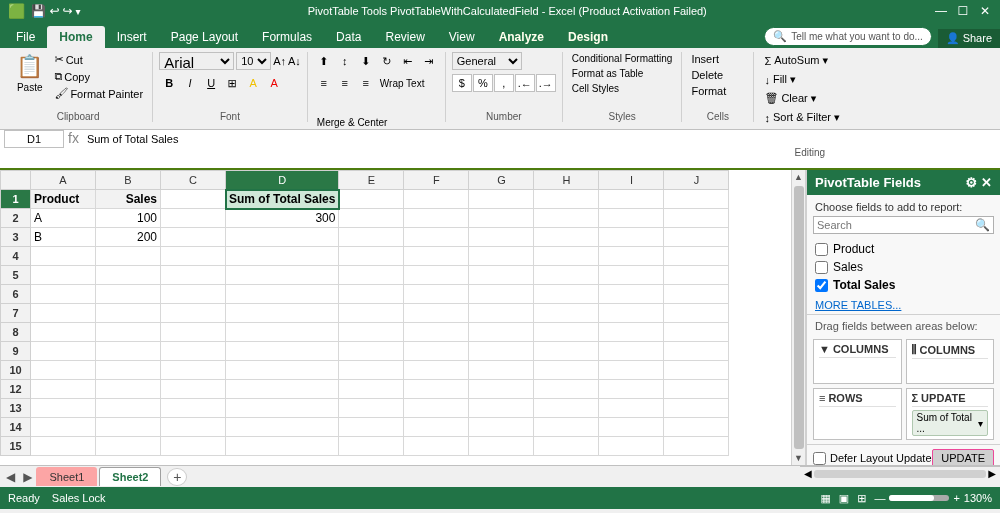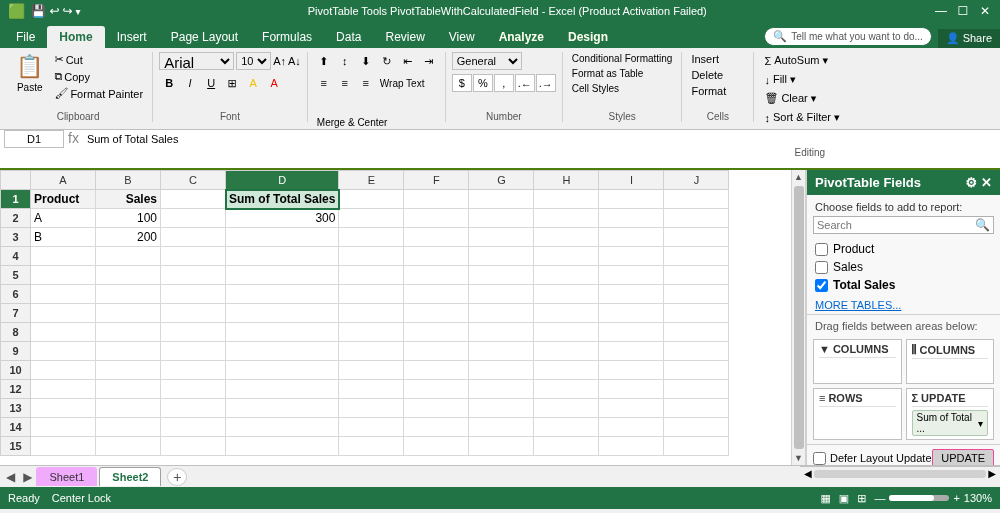--- a/index.html
+++ b/index.html
@@ -288,21 +288,21 @@
     }
     .status-left { display: flex; gap: 12px; }
     .status-right { display: flex; align-items: center; gap: 8px; }
     .zoom-control { display: flex; align-items: center; gap: 4px; }
     .sheet-tab {
       padding: 3px 12px;
       font-size: 11px;
       cursor: pointer;
       border: 1px solid transparent;
       border-bottom: none;
-      background: #f0abfc;
+      background: #fca5a5;
       color: #333;
       margin-right: 2px;
       border-radius: 3px 3px 0 0;
     }
     .sheet-tab.active {
       background: white;
       border-color: #a0a0a0;
       color: #217346;
       font-weight: bold;
     }
@@ -849,21 +849,21 @@
   <div class="h-scroll-bar" style="max-width:200px;display:flex;align-items:center;padding:0 4px;gap:2px;">
     <span style="font-size:10px;cursor:pointer;">◀</span>
     <div style="flex:1;height:8px;background:#d0d0d0;border-radius:3px;"></div>
     <span style="font-size:10px;cursor:pointer;">▶</span>
   </div>
 </div>
 
 <div class="status-bar">
   <div class="status-left">
     <span>Ready</span>
-    <span>Center Lock</span>
+    <span>Sales Lock</span>
   </div>
   <div class="status-right">
     <span>▦</span>
     <span>▣</span>
     <span>⊞</span>
     <div class="zoom-control">
       <span style="cursor:pointer;">—</span>
       <div style="width:60px;height:6px;background:#aaa;border-radius:3px;position:relative;">
         <div style="width:75%;height:100%;background:white;border-radius:3px;"></div>
       </div>

